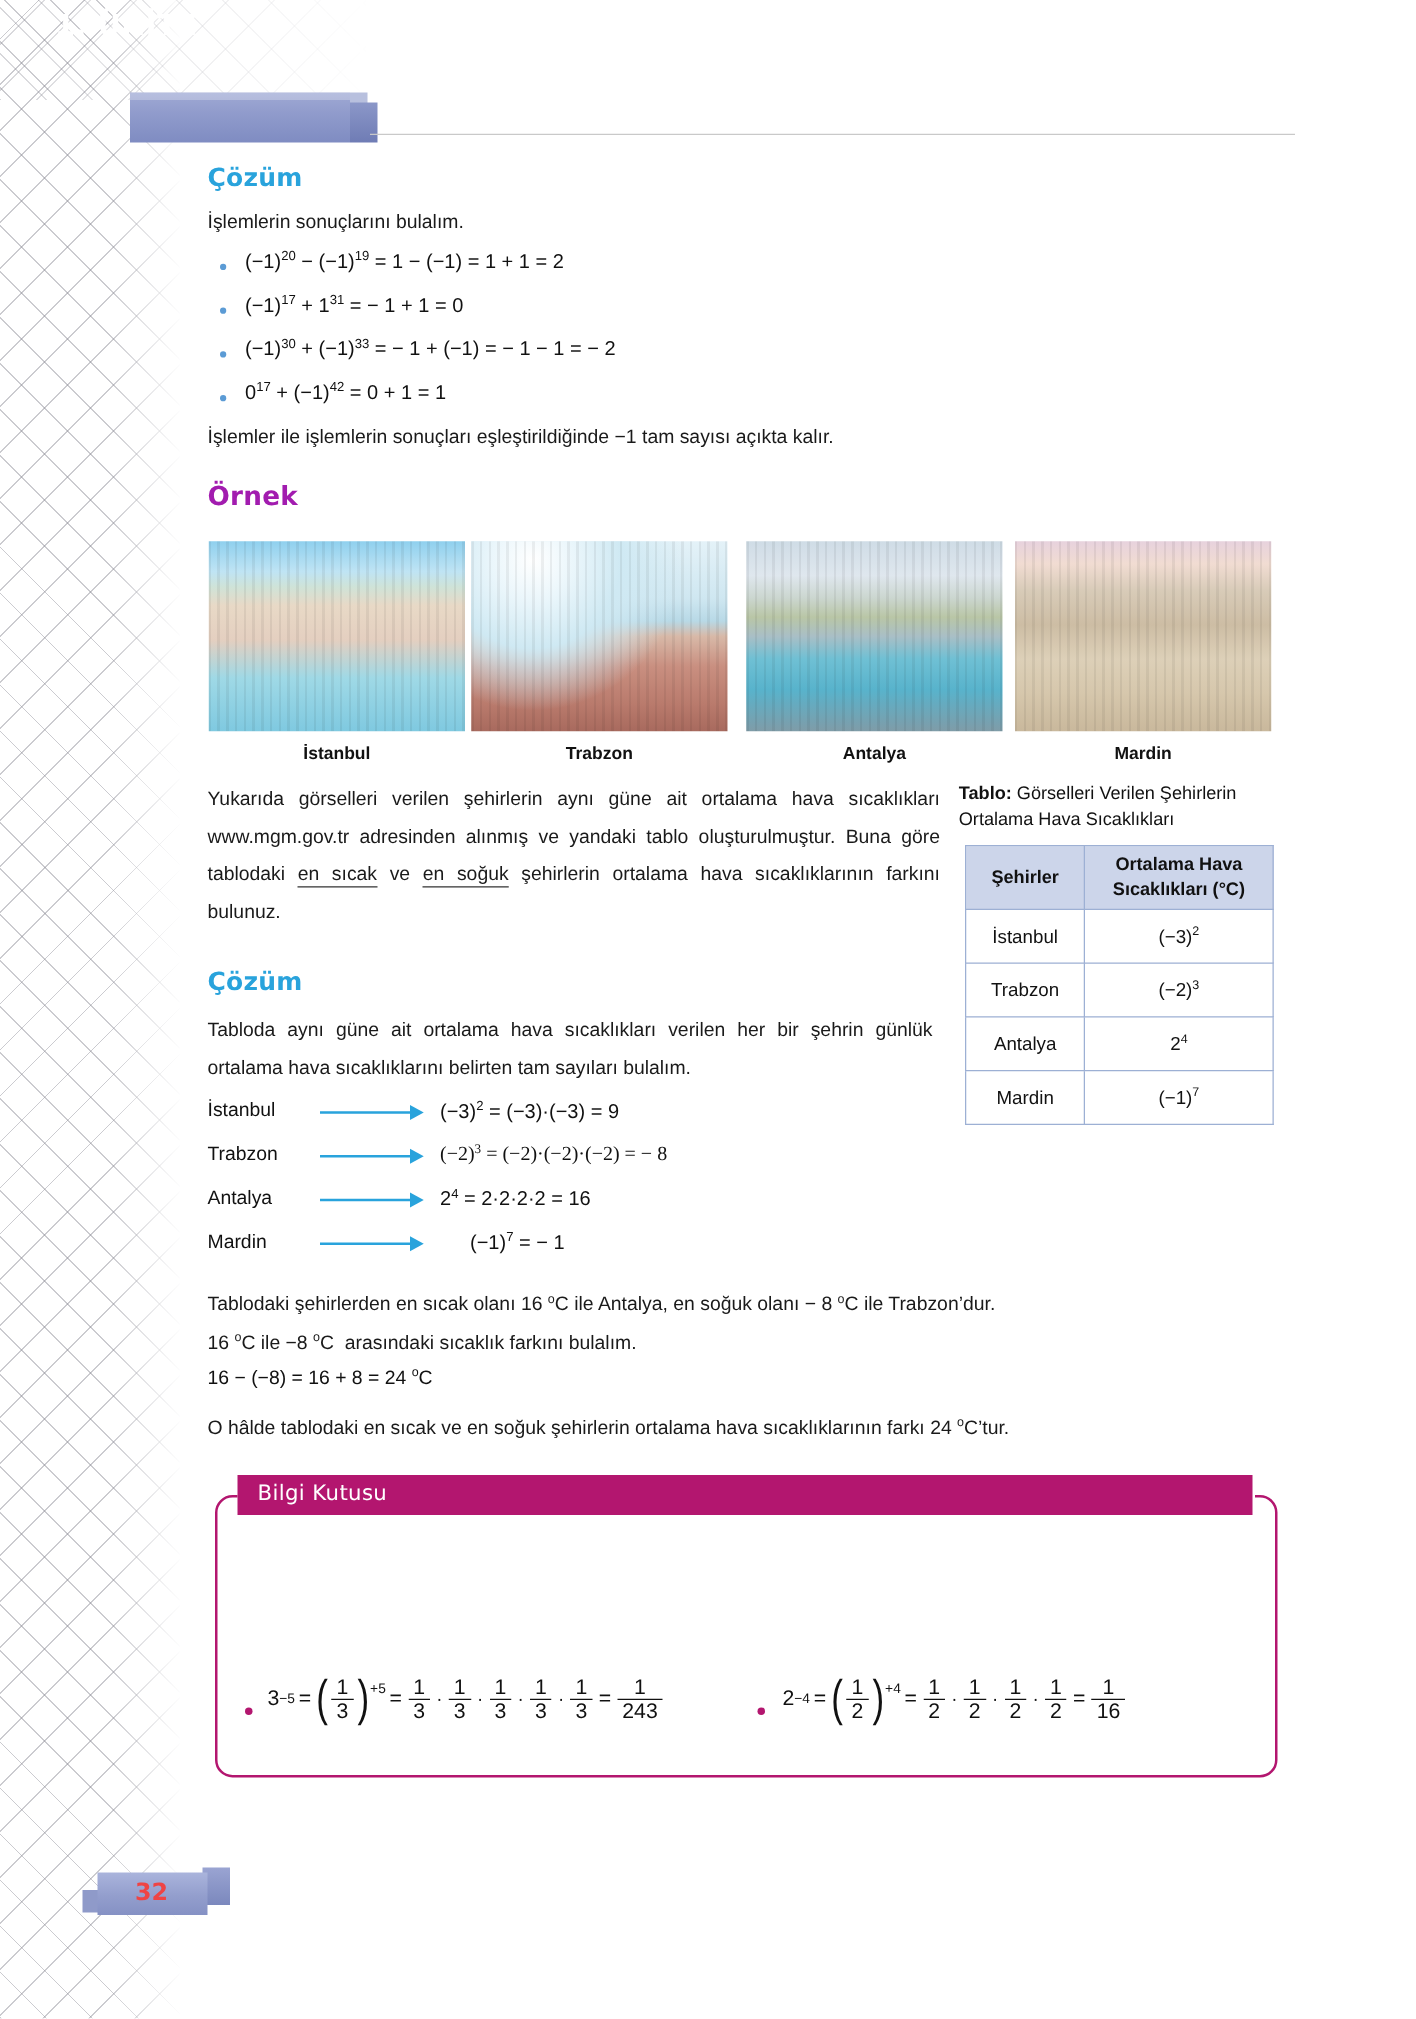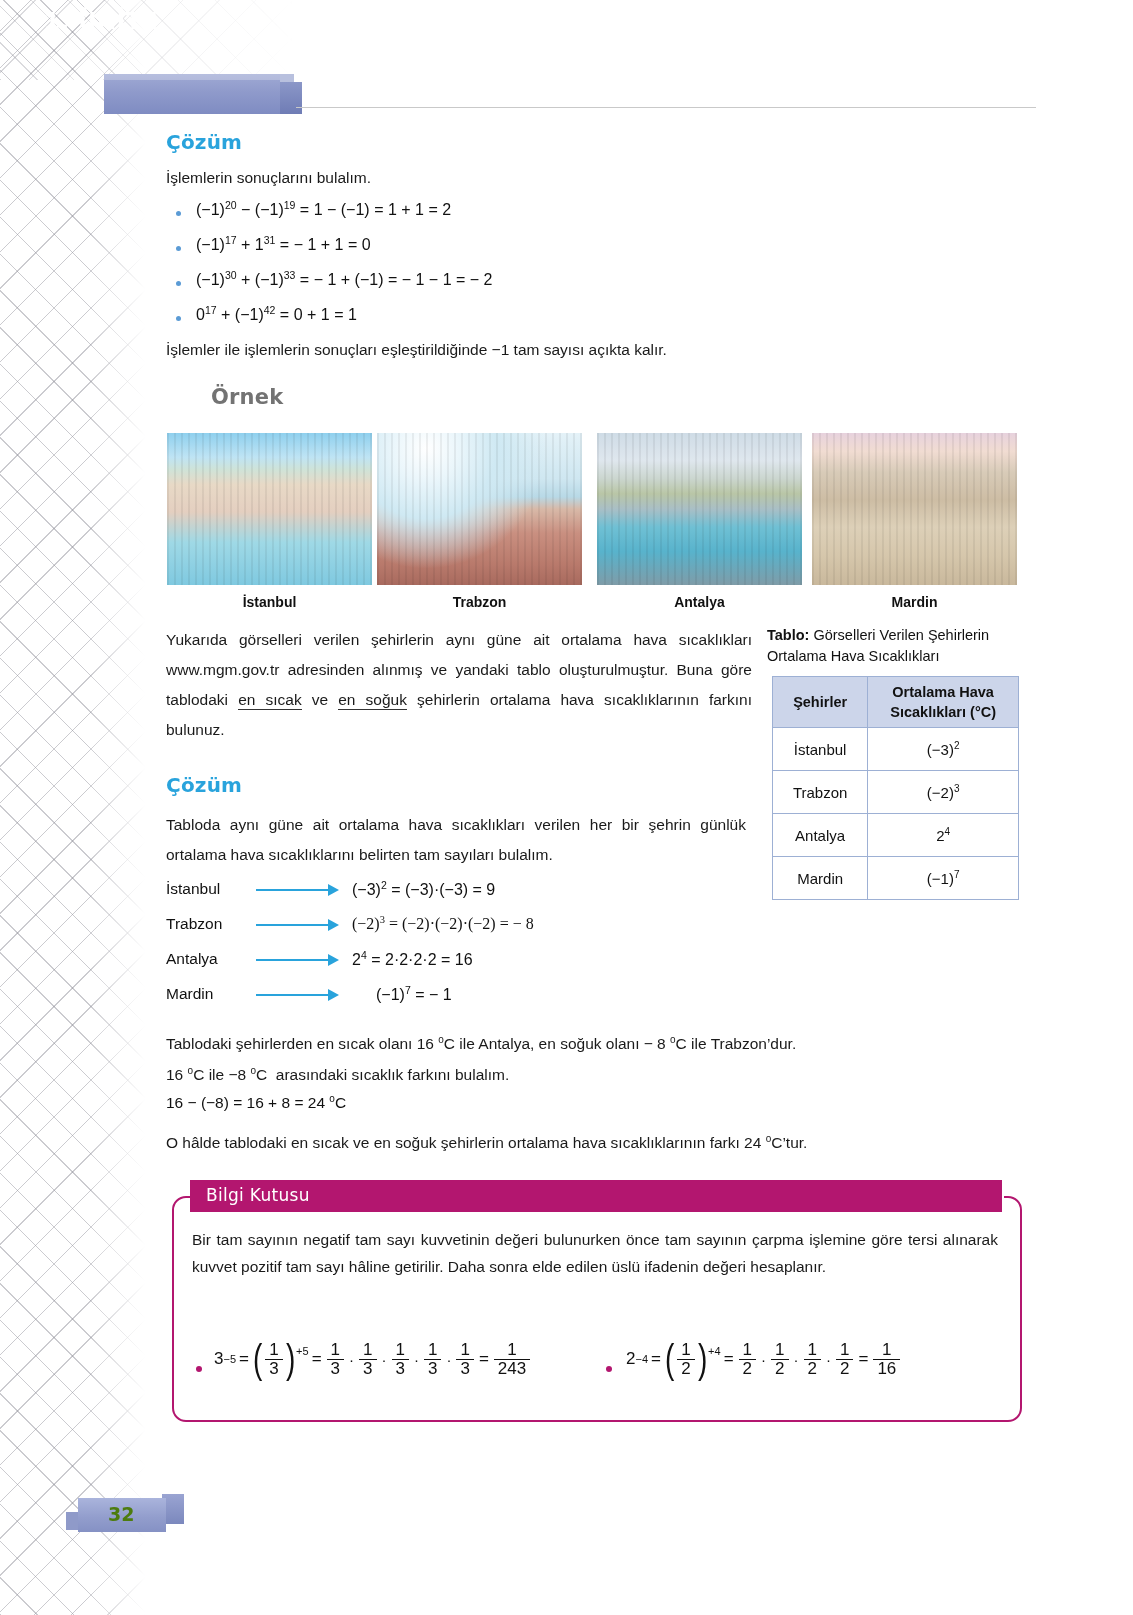--- a/index.html
+++ b/index.html
@@ -58,22 +58,22 @@
   .header-rule{
     position:absolute;left:296px;top:107px;width:740px;height:1px;background:#c9c9c9;
   }
 
   
   .h-cozum{
     position:absolute;font-size:20px;font-weight:bold;color:#29a3dc;
     font-family:"DejaVu Sans",sans-serif;letter-spacing:.2px;
   }
   .h-ornek{
-    position:absolute;font-size:21px;font-weight:bold;color:#737373;
-    font-family:"DejaVu Sans",sans-serif;letter-spacing:.2px;margin-left:45px;
+    position:absolute;font-size:21px;font-weight:bold;color:#a21caf;
+    font-family:"DejaVu Sans",sans-serif;letter-spacing:.2px;
   }
   .p{
     position:absolute;font-size:15.5px;line-height:26px;color:#1a1a1a;
   }
   .just{ text-align:justify; }
   .eq{
     position:absolute;font-size:16px;color:#111;white-space:nowrap;
   }
   .eq sup{ font-size:10.5px; vertical-align:super; }
   .bullet{
@@ -199,21 +199,21 @@
   }
   .pagenum .p2{
     position:absolute;left:96px;top:0px;width:22px;height:30px;
     background:linear-gradient(180deg,#9aa4d2,#7b88bd);
   }
   .pagenum .p3{
     position:absolute;left:0px;top:18px;width:18px;height:18px;
     background:#8f9ac9;
   }
   .pagenum .num{
-    position:absolute;left:42px;top:9px;font-size:19px;font-weight:bold;color:#4d7c0f;
+    position:absolute;left:42px;top:9px;font-size:19px;font-weight:bold;color:#ef4444;
     font-family:"DejaVu Sans",sans-serif;
   }
 </style>
 </head>
 <body>
 
 <div class="bg-pattern"></div>
 <div class="bg-pattern2"></div>
 
 <div class="unit-tab">
@@ -355,21 +355,20 @@
 </div>
 <div class="p" style="left:166px;top:1126px;width:820px;">
   O hâlde tablodaki en sıcak ve en soğuk şehirlerin ortalama hava sıcaklıklarının farkı 24&nbsp;<sup style="font-size:10px;">o</sup>C’tur.
 </div>
 
 <div class="info-wrap">
   <div class="info-body"></div>
   <div class="info-body-mask"></div>
   <div class="info-head"></div>
   <div class="info-head-title">Bilgi Kutusu</div>
-  <div class="info-text">Bir tam sayının negatif tam sayı kuvvetinin değeri bulunurken önce tam sayının çarpma işlemine göre tersi alınarak kuvvet pozitif tam sayı hâline getirilir. Daha sonra elde edilen üslü ifadenin değeri hesaplanır.</div>
 </div>
 
 <div class="fbul" style="left:196px;top:1366px;"></div>
 <div class="math" style="left:214px;top:1341px;">
   <span>3</span>
     <span class="sup-s">−5</span>
   <span class="it">=</span>
   <span class="paren">(</span>
   <span class="frac">
     <span class="num">1</span>

